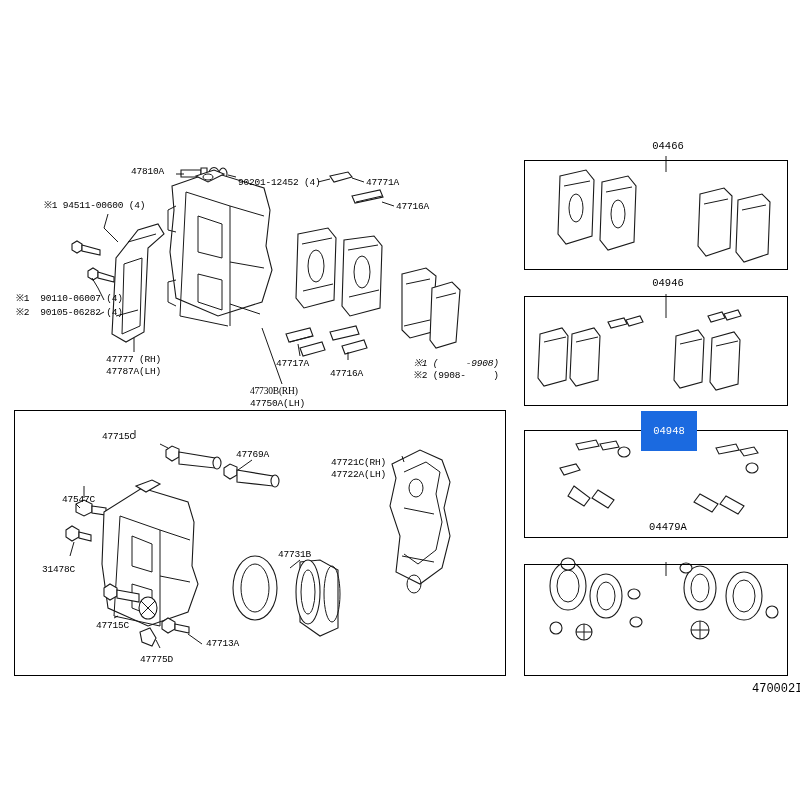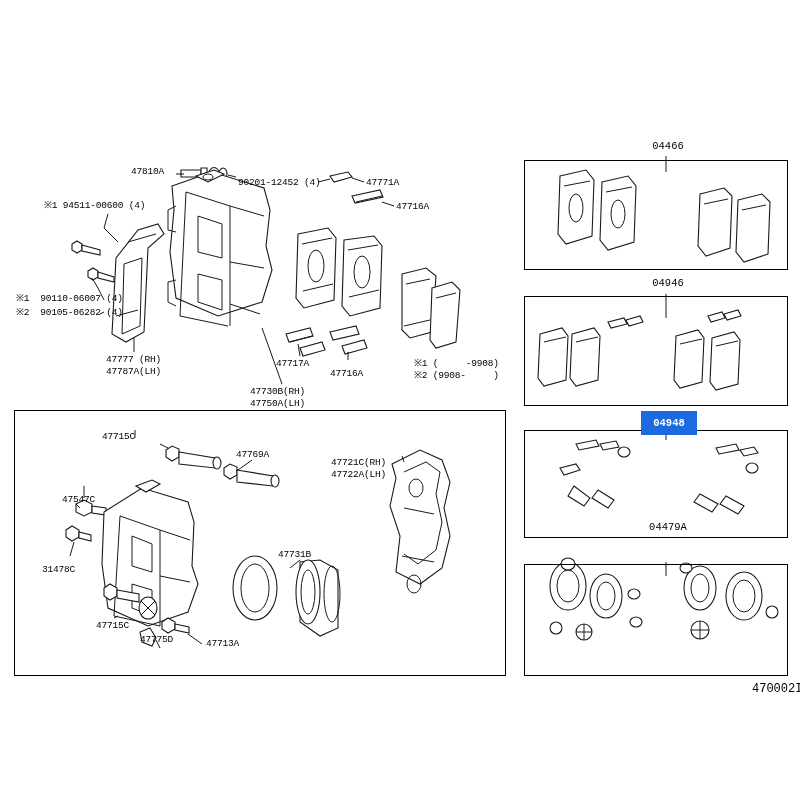--- a/index.html
+++ b/index.html
@@ -36,22 +36,21 @@
     position: absolute;
     font-family: "Liberation Mono", monospace;
     font-size: 10.5px;
     color: #000000;
     white-space: pre;
     text-align: center;
   }
   .grp-label.hl {
     background: #1b6ae0;
     color: #ffffff;
-    padding: 6px 3px;
-    font-weight: bold;
+    padding: 14px 3px;
   }
   .corner-code {
     position: absolute;
     font-family: "Liberation Mono", monospace;
     font-size: 12px;
     color: #000000;
   }
   svg.art {
     position: absolute;
     left: 0;
@@ -329,34 +328,34 @@
   <div class="lbl" style="left:44px; top:184px;">※1 94511-00600 (4)</div>
   <div class="lbl" style="left:16px; top:277px;">※1  90110-06007 (4)</div>
   <div class="lbl" style="left:16px; top:291px;">※2  90105-06282 (4)</div>
 
   <div class="lbl" style="left:106px; top:338px;">47777 (RH)</div>
   <div class="lbl" style="left:106px; top:350px;">47787A(LH)</div>
 
   <div class="lbl" style="left:276px; top:342px;">47717A</div>
   <div class="lbl" style="left:330px; top:352px;">47716A</div>
 
-  <div class="lbl" style="left:250px; top:370px;">47730B(RH)</div>
+  <div class="lbl" style="left:250px; top:370px;font-family:Liberation Serif, serif;">47730B(RH)</div>
   <div class="lbl" style="left:250px; top:382px;">47750A(LH)</div>
 
-  <div class="lbl" style="left:414px; top:342px;">※1 (     -9908)</div>
+  <div class="lbl" style="left:414px; top:342px;font-style:italic;">※1 (     -9908)</div>
   <div class="lbl" style="left:414px; top:354px;font-family:Liberation Mono, monospace;">※2 (9908-     )</div>
 
   <div class="lbl" style="left:102px; top:415px;">47715C</div>
   <div class="lbl" style="left:236px; top:433px;">47769A</div>
   <div class="lbl" style="left:331px; top:441px;">47721C(RH)</div>
   <div class="lbl" style="left:331px; top:453px;">47722A(LH)</div>
 
   <div class="lbl" style="left:62px; top:478px;">47547C</div>
   <div class="lbl" style="left:42px; top:548px;">31478C</div>
   <div class="lbl" style="left:278px; top:533px;">47731B</div>
 
   <div class="lbl" style="left:96px; top:604px;">47715C</div>
   <div class="lbl" style="left:206px; top:622px;">47713A</div>
-  <div class="lbl" style="left:140px; top:618px;">47775D</div>
+  <div class="lbl" style="left:140px; top:638px;">47775D</div>
 
   <div class="corner-code" style="left:752px; top:666px;">470002I</div>
 
 </div>
 
 </body></html>

